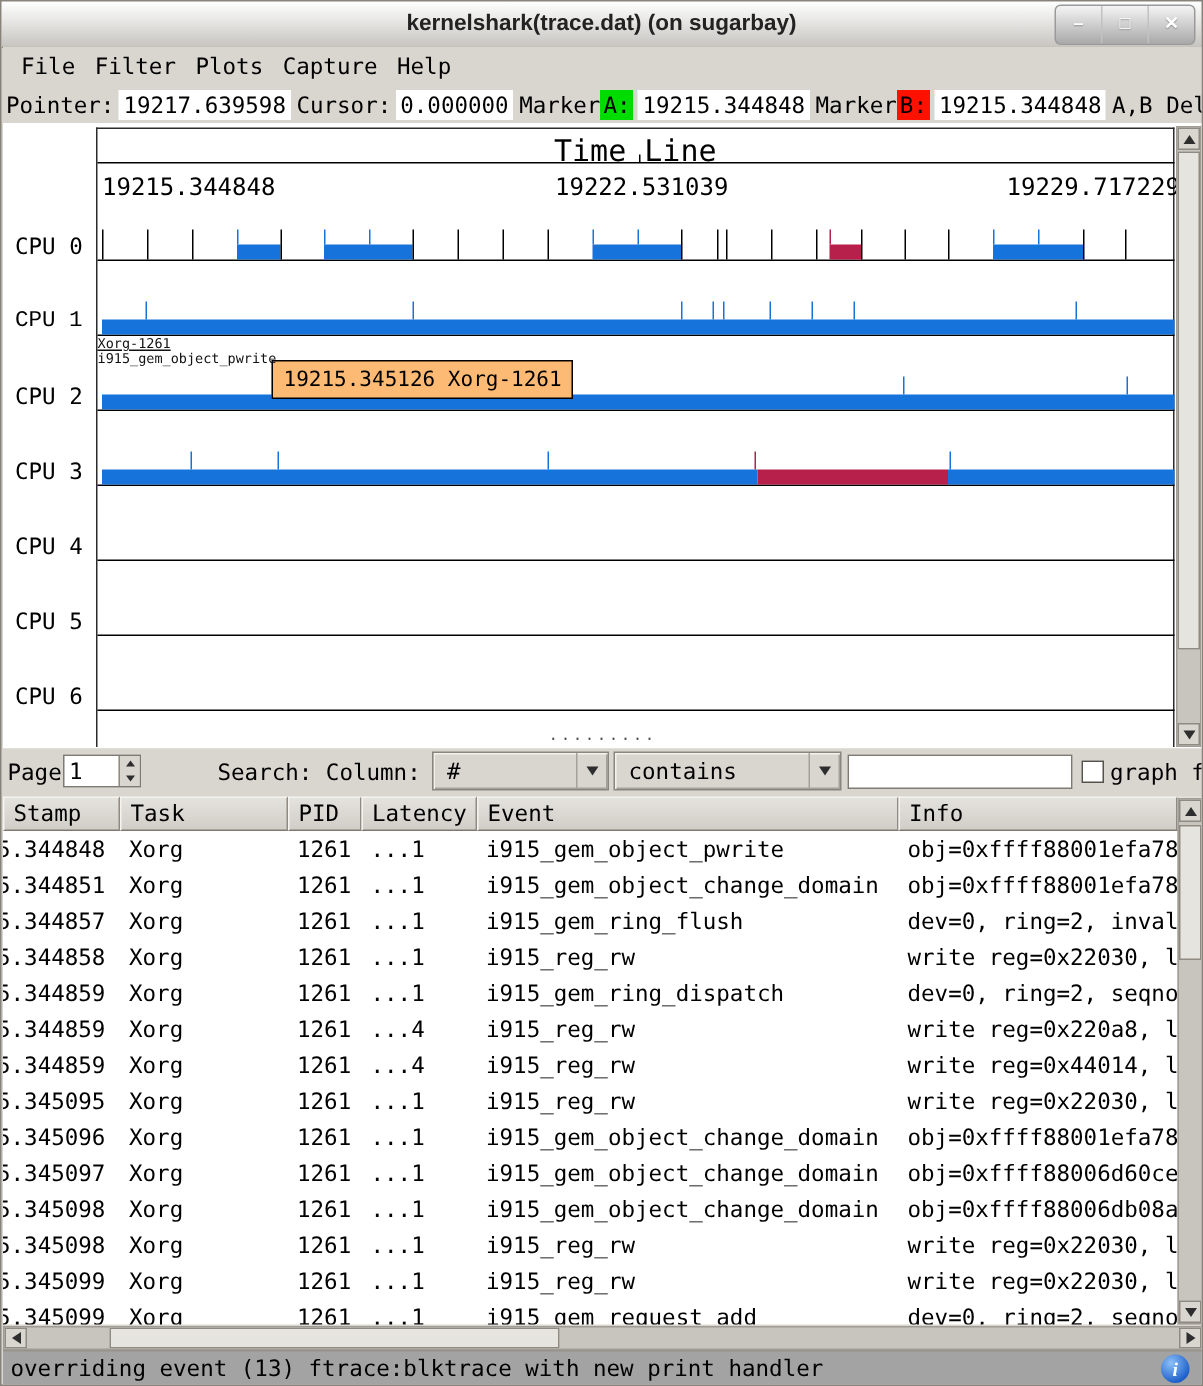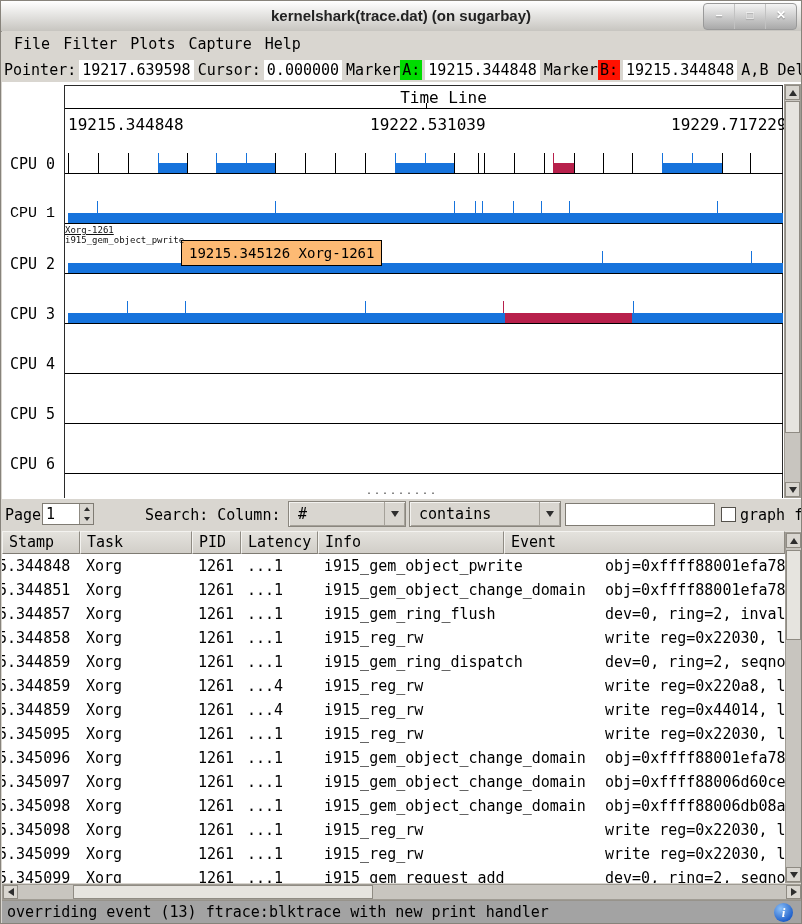--- a/index.html
+++ b/index.html
@@ -20,21 +20,21 @@
   
   .infobar{position:absolute;top:56px;left:1px;width:799px;height:25px;display:flex;align-items:center;padding-left:2px;white-space:nowrap;overflow:hidden;background:#d9d6d0;border-bottom:1px solid #b6b3ac;}
   .ib-val{background:#fff;padding:1px 3px;margin:0 4px 0 3px;}
   .mk{padding:1px 2px;}
   .mk-a{background:#00dc00;}
   .mk-b{background:#ff1100;}
 
   
   .graph{position:absolute;top:81px;left:1px;width:800px;height:417px;background:#fff;overflow:hidden;}
   .plot-box{position:absolute;left:62px;top:3px;width:719px;height:413px;border:1px solid #2b2b2b;border-bottom:none;box-sizing:border-box;}
-  .tl-title{position:absolute;left:62px;top:6px;width:719px;text-align:center;font-size:16px;padding-left:20px;}
+  .tl-title{position:absolute;left:62px;top:6px;width:719px;text-align:center;font-size:20px;}
   .axis-line{position:absolute;left:63px;top:26px;width:718px;height:1px;background:#000;}
   .axis-ctick{position:absolute;left:424px;top:21px;width:1px;height:5px;background:#000;}
   .tl-label{position:absolute;top:33px;font-size:16px;white-space:pre;}
   .cpu-label{position:absolute;left:8px;width:52px;height:16px;line-height:16px;white-space:pre;}
   .lane-base{position:absolute;left:63px;width:718px;height:1px;background:#000;}
   .seg{position:absolute;height:10px;}
   .tick{position:absolute;width:1px;}
   .hoverlbl{position:absolute;left:63px;font-size:9px;line-height:10px;white-space:pre;color:#111;}
   .tooltip{position:absolute;left:179px;top:158px;height:20px;line-height:20px;padding:2px 7px;background:#fdba74;border:1px solid #000;font-size:14px;white-space:pre;}
 
@@ -238,22 +238,22 @@
     <input class="entry" value="" style="">
     <span class="chk"></span>
     <span class="sb-lbl" style="left:738px;">graph f</span>
   </div>
 
   <div class="thead" id="thead">
       <div class="hcell" style="width:78px;">Stamp</div>
       <div class="hcell" style="width:112px;">Task</div>
       <div class="hcell" style="width:49px;">PID</div>
       <div class="hcell" style="width:77px;">Latency</div>
+      <div class="hcell" style="width:281px;">Event</div>
       <div class="hcell" style="width:186px;">Info</div>
-      <div class="hcell" style="width:281px;">Event</div>
       <div class="hcorner"></div>
     </div>
 
   <div class="tbody" id="tbody">
       <div class="trow">
         <div class="tcell c0" style="width: 78px;">5.344848</div>
         <div class="tcell c1" style="width: 112px;">Xorg</div>
         <div class="tcell c2" style="width: 49px;">1261</div>
         <div class="tcell c3" style="width: 77px;">...1</div>
         <div class="tcell c4" style="width: 281px;">i915_gem_object_pwrite</div>

